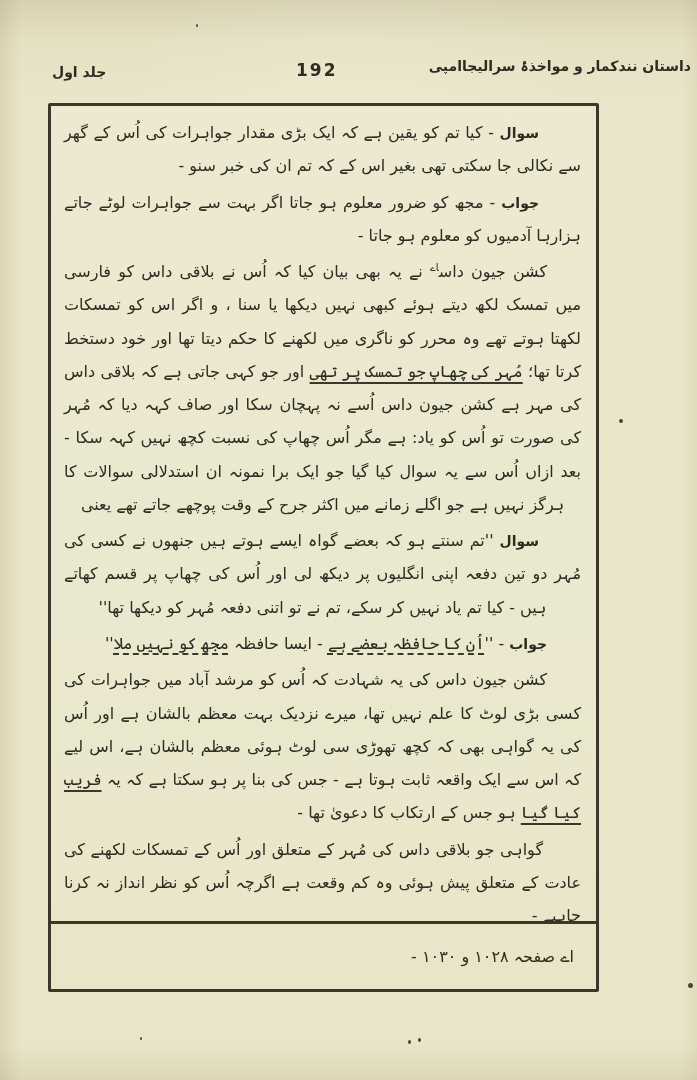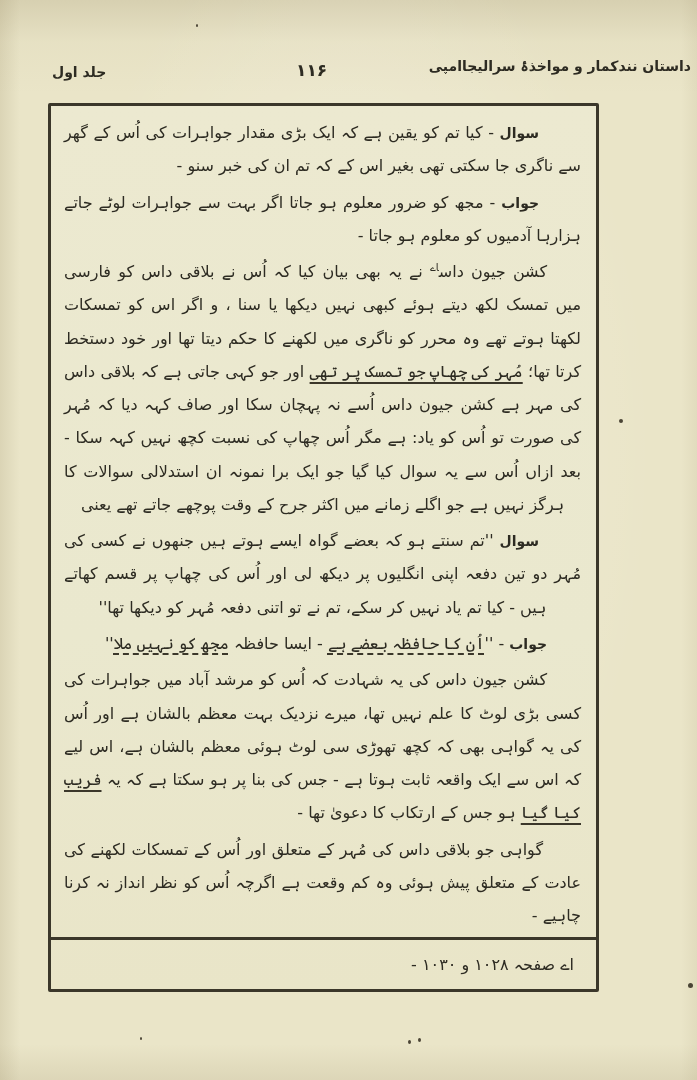--- a/index.html
+++ b/index.html
@@ -33,39 +33,39 @@
     padding:10px 15px 0 13px;
     font-size:16px;line-height:2.08;text-align:justify;
   }
   p.para{margin:0 0 3px 0;}
   p.center-last{text-align-last:center;}
   .lead{font-weight:bold;font-size:14px;}
   .u{text-decoration:underline;text-underline-offset:5px;text-decoration-thickness:1.5px;text-decoration-color:#3b372a;font-family:Liberation Serif, serif;}
   .u.dash{text-decoration-style:dashed;}
   sup{font-size:10px;line-height:0;}
   .footnote{
-    border-top:3px solid #3b372a;height:52px;box-sizing:border-box;
+    border-top:3px solid #3b372a;height:68px;box-sizing:border-box;
     display:flex;align-items:center;padding:0 22px;font-size:16px;
   }
   .speck{position:absolute;background:#4a4435;border-radius:50%;display:block;}
 </style>
 </head>
 <body>
 
 <div class="scan">
 
   <div class="pg-header">
     <span class="vol">جلد اول</span>
-    <span class="num">۱۱۶</span>
+    <span class="num">192</span>
     <span class="ttl">داستان نندکمار و مواخذۂ سرالیجاامپی</span>
   </div>
 
   <div class="frame">
     <div class="bodytext">
-        <p class="para" style="text-indent: 42px;"><span class="lead">سوال</span><span> - کیا تم کو یقین ہے کہ ایک بڑی مقدار جواہرات کی اُس کے گھر سے ناگری جا سکتی تھی بغیر اس کے کہ تم ان کی خبر سنو -</span></p>
+        <p class="para" style="text-indent: 42px;"><span class="lead">سوال</span><span> - کیا تم کو یقین ہے کہ ایک بڑی مقدار جواہرات کی اُس کے گھر سے نکالی جا سکتی تھی بغیر اس کے کہ تم ان کی خبر سنو -</span></p>
         <p class="para" style="text-indent: 42px;"><span class="lead">جواب</span><span> - مجھ کو ضرور معلوم ہو جاتا اگر بہت سے جواہرات لوٹے جاتے ہزارہا آدمیوں کو معلوم ہو جاتا -</span></p>
         <p class="para center-last" style="text-indent: 34px;"><span>کشن جیون داس</span><sup>اے</sup><span> نے یہ بھی بیان کیا کہ اُس نے بلاقی داس کو فارسی میں تمسک لکھ دیتے ہوئے کبھی نہیں دیکھا یا سنا ، و اگر اس کو تمسکات لکھتا ہوتے تھے وہ محرر کو ناگری میں لکھنے کا حکم دیتا تھا اور خود دستخط کرتا تھا؛ </span><span class="u">مُہر کی چھاپ جو تمسک پر تھی</span><span> اور جو کہی جاتی ہے کہ بلاقی داس کی مہر ہے کشن جیون داس اُسے نہ پہچان سکا اور صاف کہہ دیا کہ مُہر کی صورت تو اُس کو یاد: ہے مگر اُس چھاپ کی نسبت کچھ نہیں کہہ سکا - بعد ازاں اُس سے یہ سوال کیا گیا جو ایک برا نمونہ ان استدلالی سوالات کا ہرگز نہیں ہے جو اگلے زمانے میں اکثر جرح کے وقت پوچھے جاتے تھے یعنی</span></p>
         <p class="para center-last" style="text-indent: 42px;"><span class="lead">سوال</span><span> ''تم سنتے ہو کہ بعضے گواہ ایسے ہوتے ہیں جنھوں نے کسی کی مُہر دو تین دفعہ اپنی انگلیوں پر دیکھ لی اور اُس کی چھاپ پر قسم کھاتے ہیں - کیا تم یاد نہیں کر سکے، تم نے تو اتنی دفعہ مُہر کو دیکھا تھا''</span></p>
         <p class="para" style="text-indent: 34px;"><span class="lead">جواب</span><span> - ''</span><span class="u dash">اُن کا حافظہ بعضے ہے</span><span> - ایسا حافظہ </span><span class="u dash">مجھ کو نہیں ملا</span><span>''</span></p>
         <p class="para" style="text-indent: 34px;"><span>کشن جیون داس کی یہ شہادت کہ اُس کو مرشد آباد میں جواہرات کی کسی بڑی لوٹ کا علم نہیں تھا، میرے نزدیک بہت معظم بالشان ہے اور اُس کی یہ گواہی بھی کہ کچھ تھوڑی سی لوٹ ہوئی معظم بالشان ہے، اس لیے کہ اس سے ایک واقعہ ثابت ہوتا ہے - جس کی بنا پر ہو سکتا ہے کہ یہ </span><span class="u">فریب کیا گیا</span><span> ہو جس کے ارتکاب کا دعویٰ تھا -</span></p>
         <p class="para" style="text-indent: 38px;"><span>گواہی جو بلاقی داس کی مُہر کے متعلق اور اُس کے تمسکات لکھنے کی عادت کے متعلق پیش ہوئی وہ کم وقعت ہے اگرچہ اُس کو نظر انداز نہ کرنا چاہیے -</span></p>
       </div>
     <div class="footnote">
       <span>اے صفحہ ۱۰۲۸ و ۱۰۳۰ -</span>
     </div>

